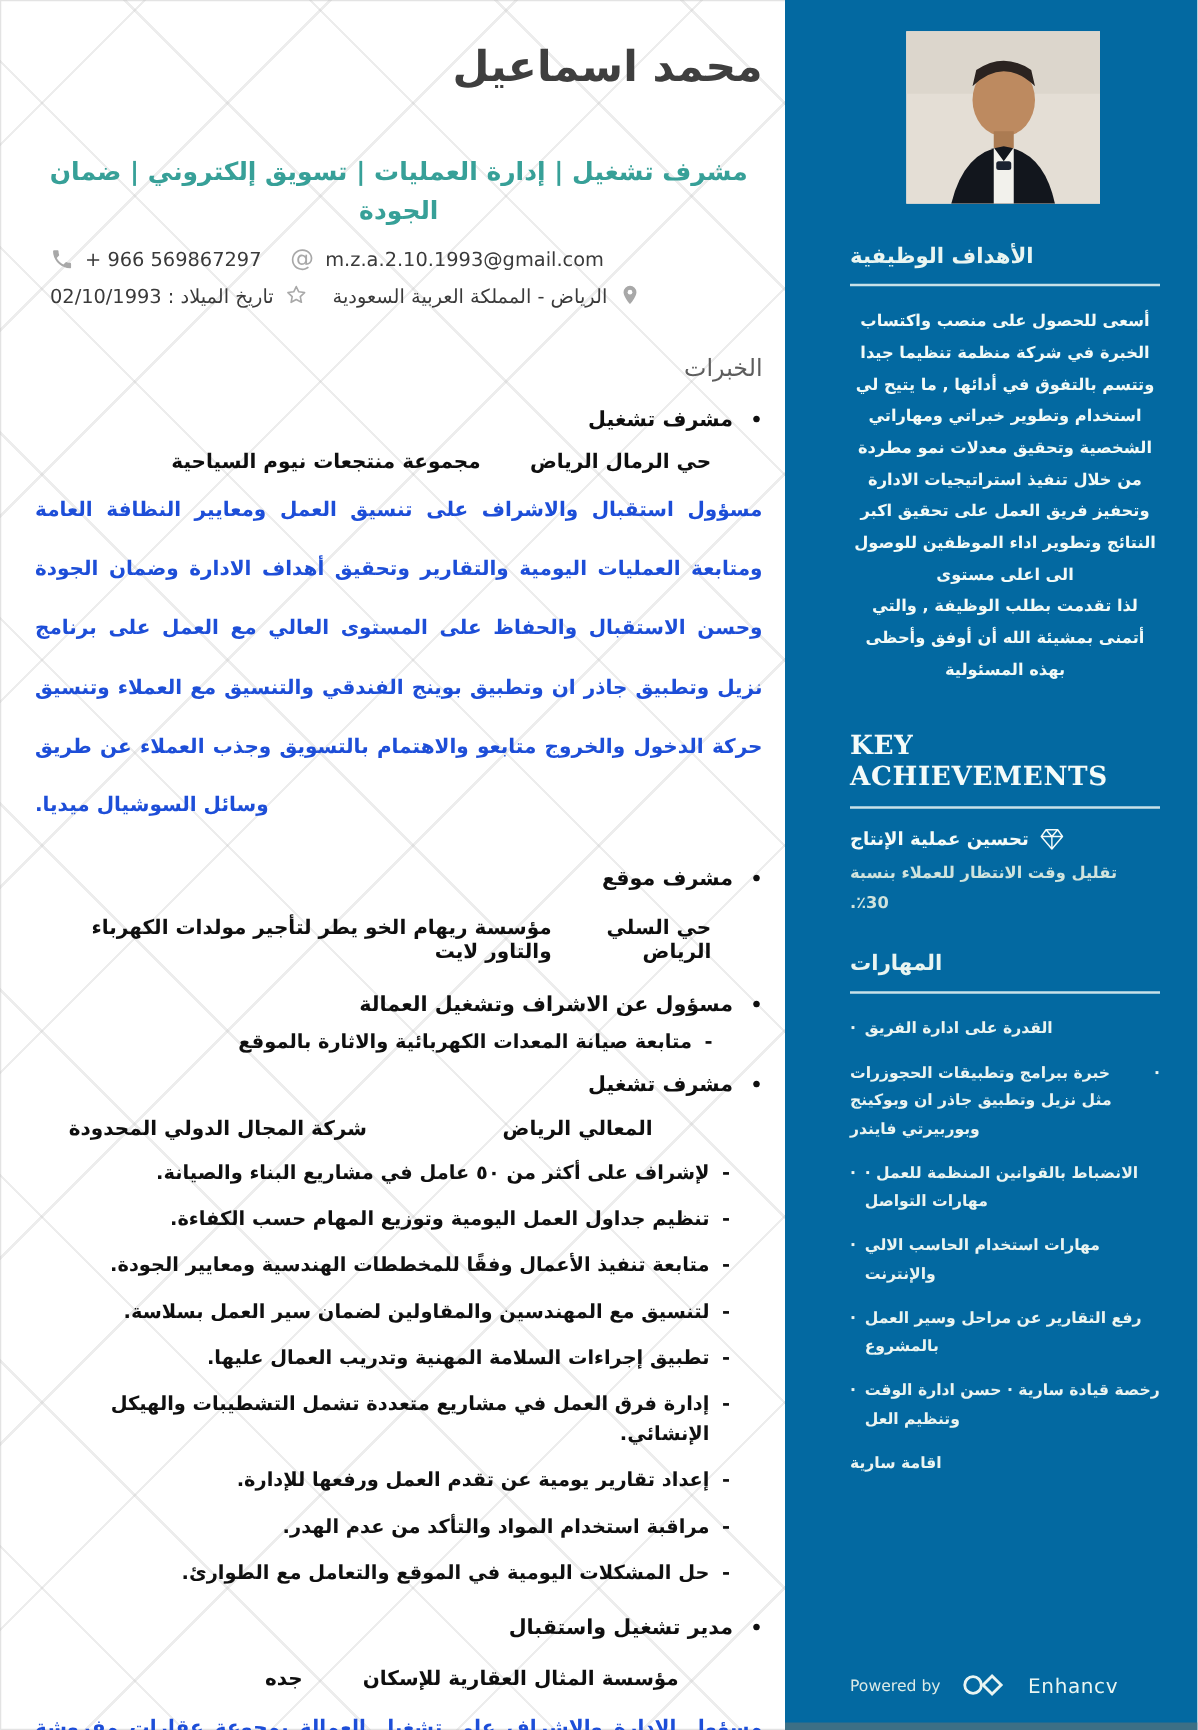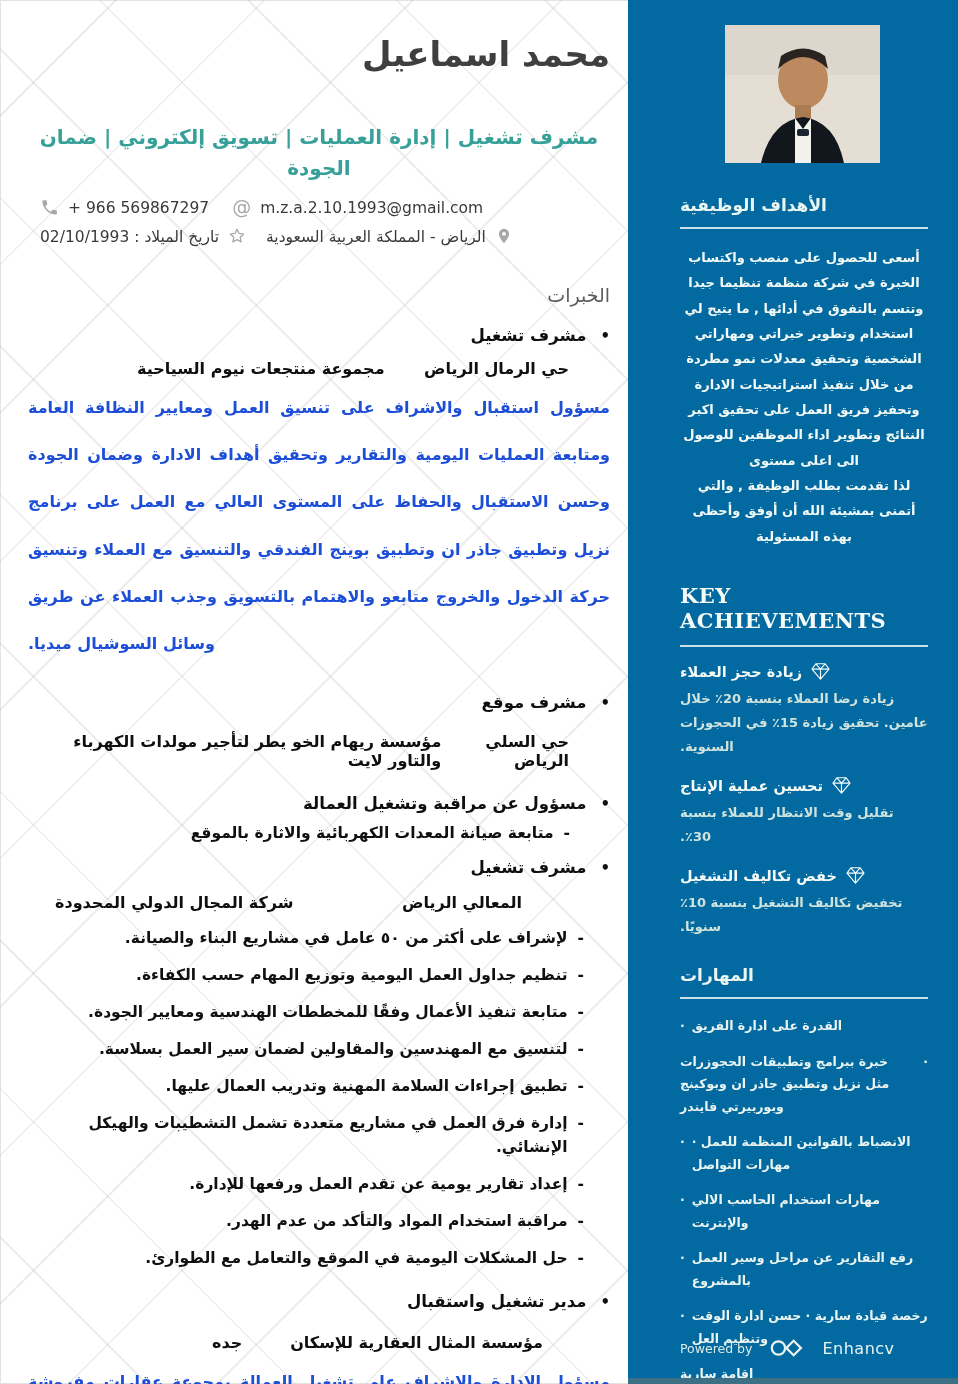--- a/index.html
+++ b/index.html
@@ -114,21 +114,21 @@
       </div>
       <div class="meta" style="padding:0 41px 0 0;margin-top:20px;">
         <span>حي السلي الرياض</span>
         <span>مؤسسة ريهام الخو يطر لتأجير مولدات الكهرباء والتاور لايت</span>
       </div>
     </div>
 
     <div>
       <div class="entry-title" style="margin-top:24px;">
         <span class="bullet">•</span>
-        <span>مسؤول عن مراقبة وتشغيل العمالة</span>
+        <span>مسؤول عن الاشراف وتشغيل العمالة</span>
       </div>
       <div class="dash-item" style="margin-right:40px;">
         <span class="dash">-</span>
         <span>متابعة صيانة المعدات الكهربائية والاثارة بالموقع</span>
       </div>
     </div>
 
     <div>
       <div class="entry-title" style="margin-top:10px;">
         <span class="bullet">•</span>
@@ -205,44 +205,26 @@
     <h2 class="sb-h-ar">الأهداف الوظيفية</h2>
     <hr class="sb-rule">
     <p class="objectives-text">أسعى للحصول على منصب واكتساب الخبرة  في شركة منظمة تنظيما جيدا وتتسم بالتفوق في أدائها , ما يتيح لي استخدام وتطوير خبراتي  ومهاراتي الشخصية وتحقيق معدلات نمو مطردة من خلال تنفيذ استراتيجيات الادارة وتحفيز فريق العمل على تحقيق اكبر النتائج وتطوير اداء الموظفين للوصول الى اعلى مستوى
 لذا تقدمت بطلب الوظيفة , والتي أتمنى بمشيئة الله أن أوفق وأحظى بهذه المسئولية</p>
 
     <h2 class="sb-h-en">KEY ACHIEVEMENTS</h2>
     <hr class="sb-rule">
 
     <div class="ach-item">
       <div class="ach-title">
-        <span class="txt">زيادة حجز العملاء</span>
-        <svg width="19" height="17" viewBox="0 0 24 22">
-            <path d="M6 1h12l5 7-11 13L1 8zM1 8h22M6 1l6 7 6-7M12 8v13" fill="none" stroke="#f4fbf9" stroke-width="1.5" stroke-linejoin="round"></path>
-          </svg>
-      </div>
-      <p class="ach-desc">زيادة رضا العملاء بنسبة 20٪ خلال عامين. تحقيق زيادة 15٪ في الحجوزات السنوية.</p>
-    </div>
-    <div class="ach-item">
-      <div class="ach-title">
         <span class="txt">تحسين عملية الإنتاج</span>
         <svg width="19" height="17" viewBox="0 0 24 22">
             <path d="M6 1h12l5 7-11 13L1 8zM1 8h22M6 1l6 7 6-7M12 8v13" fill="none" stroke="#f4fbf9" stroke-width="1.5" stroke-linejoin="round"></path>
           </svg>
       </div>
       <p class="ach-desc">تقليل وقت الانتظار للعملاء بنسبة 30٪.</p>
-    </div>
-    <div class="ach-item">
-      <div class="ach-title">
-        <span class="txt">خفض تكاليف التشغيل</span>
-        <svg width="19" height="17" viewBox="0 0 24 22">
-            <path d="M6 1h12l5 7-11 13L1 8zM1 8h22M6 1l6 7 6-7M12 8v13" fill="none" stroke="#f4fbf9" stroke-width="1.5" stroke-linejoin="round"></path>
-          </svg>
-      </div>
-      <p class="ach-desc">تخفيض تكاليف التشغيل بنسبة 10٪ سنويًا.</p>
     </div>
 
     <h2 class="sb-h-ar" style="margin-top:26px;">المهارات</h2>
     <hr class="sb-rule">
 
     <div class="skill">
       <span class="dot-mark">·</span>
         <span class="txt">القدرة على ادارة الفريق</span>
     </div>
     <div class="skill dot-right">

